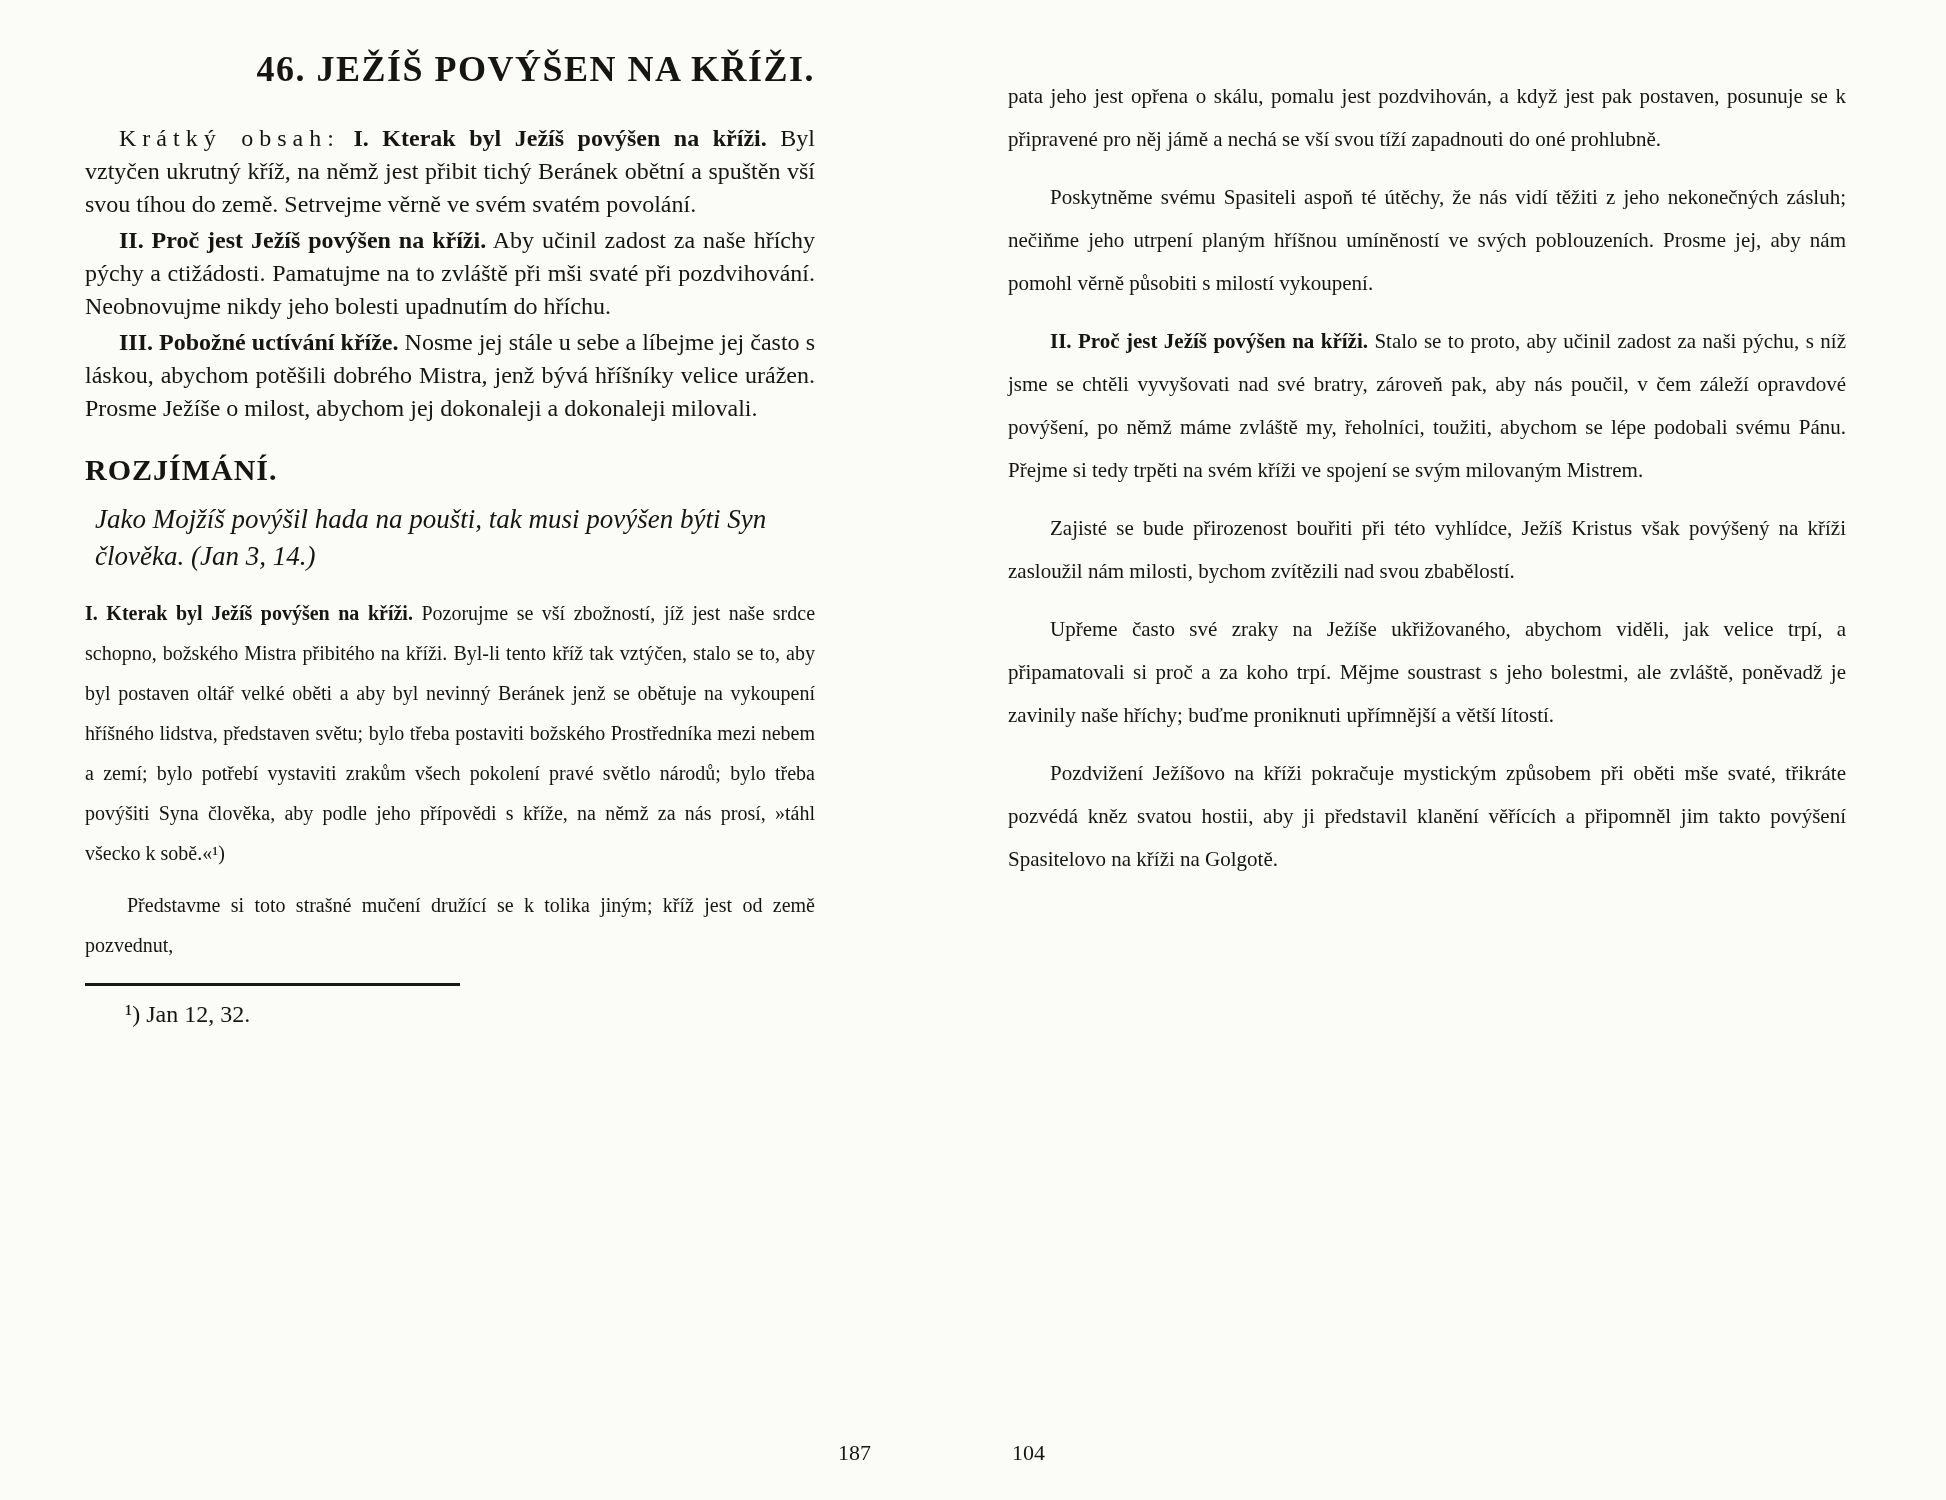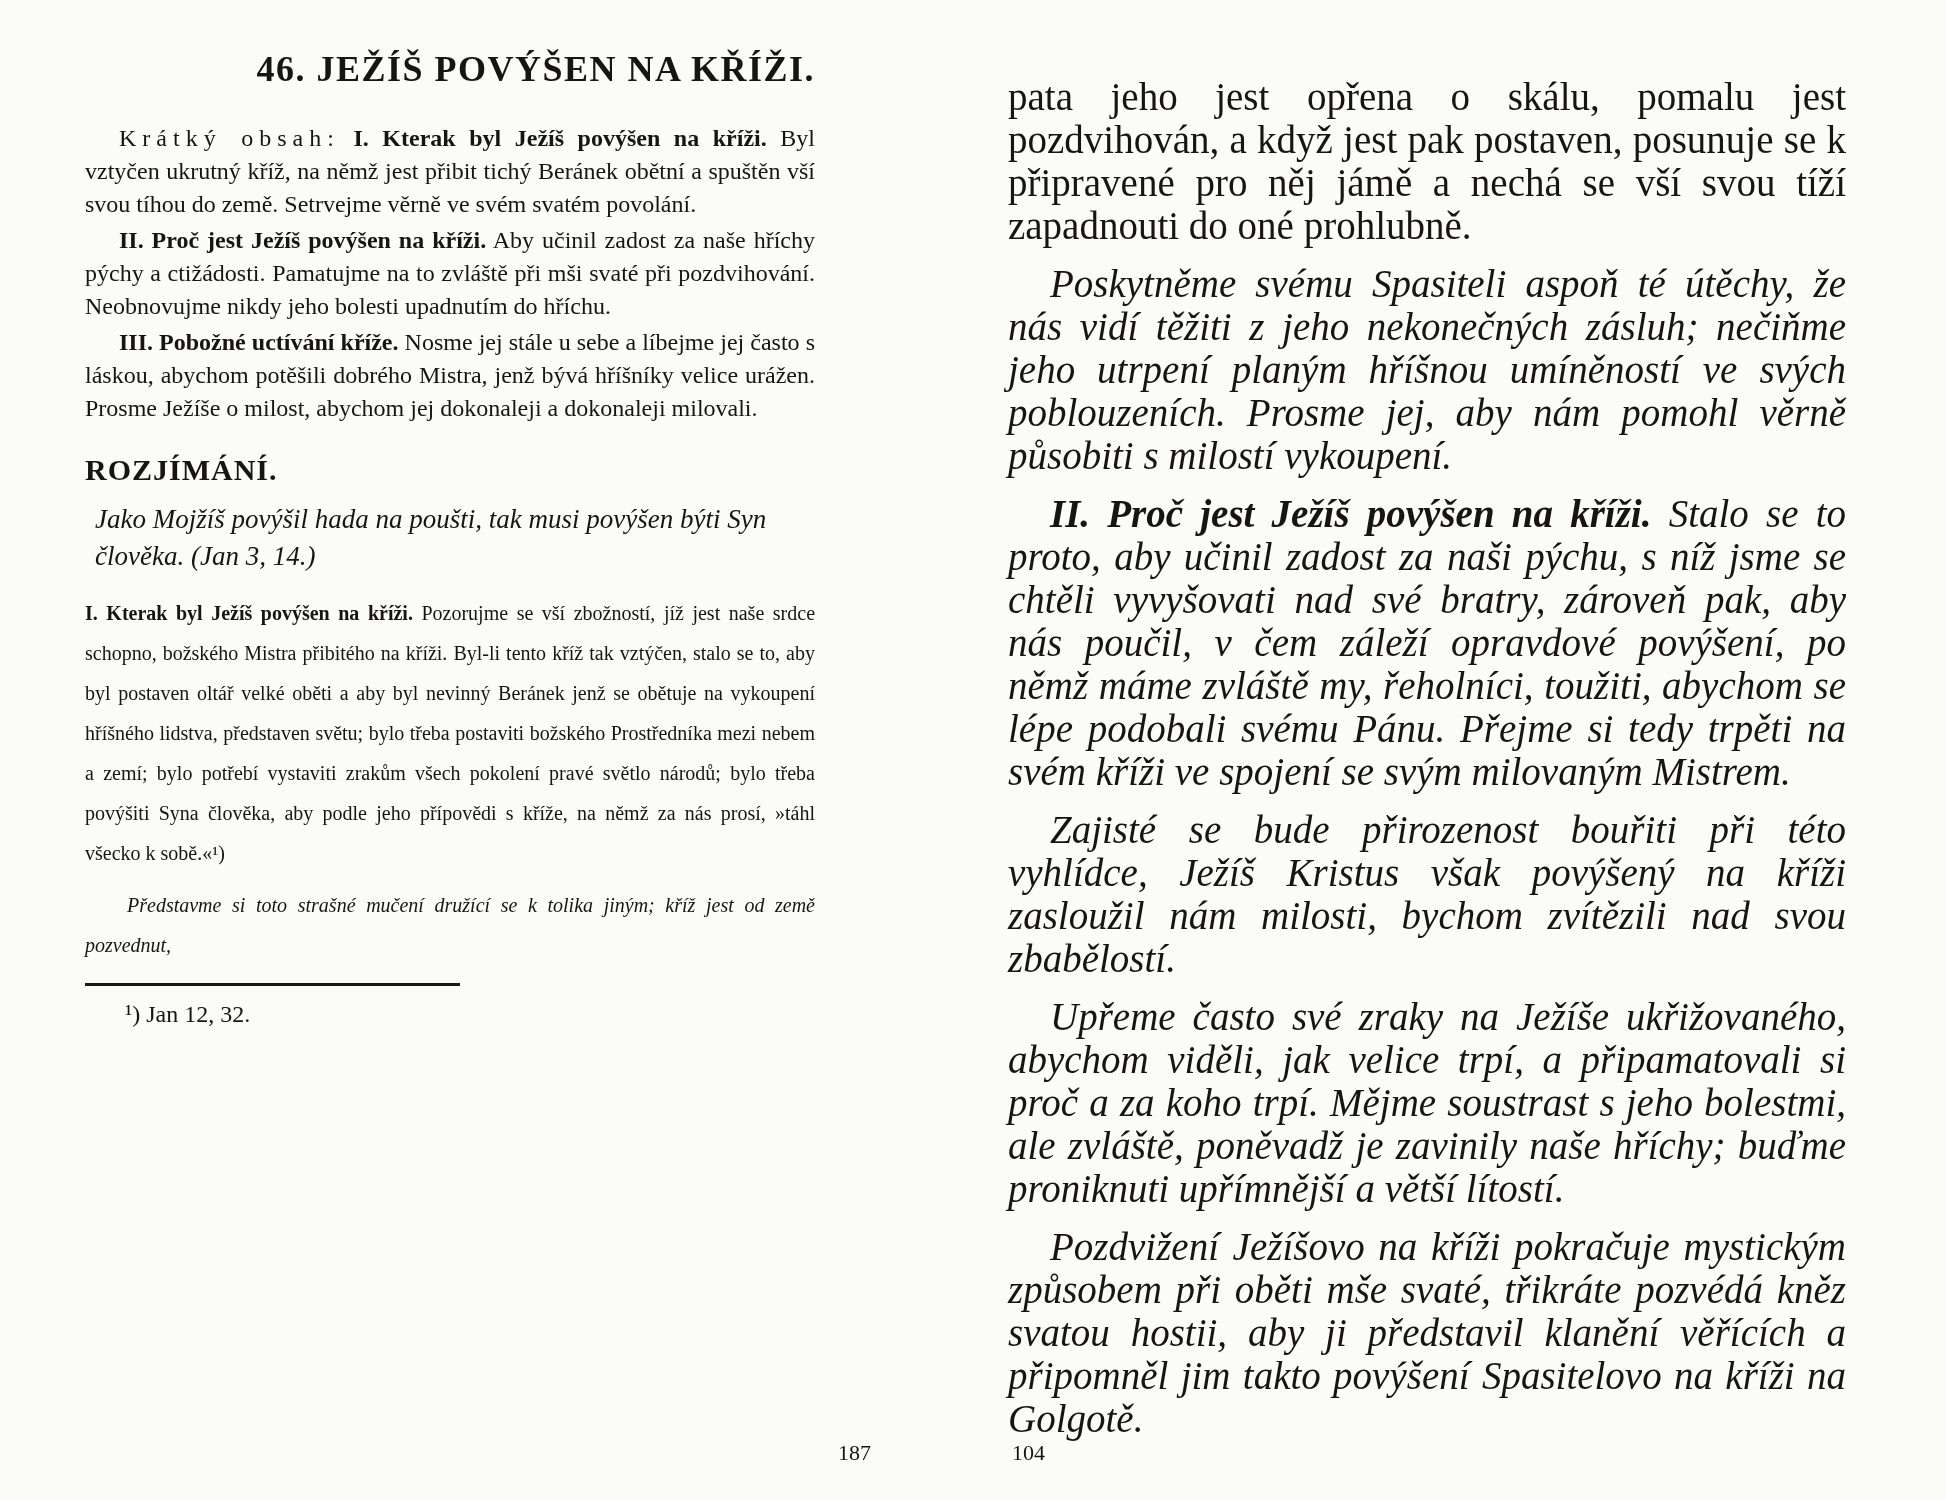--- a/index.html
+++ b/index.html
@@ -61,27 +61,26 @@
     line-height: 37px;
     margin: 0 10px 18px 10px;
   }
   .body-par {
     font-size: 20px;
     line-height: 40px;
     text-align: justify;
     margin: 0 0 12px 0;
   }
   .page-right .body-par {
-    font-size: 39px;
+    font-size: 21px;
     line-height: 43px;
     margin: 0 0 15px 0;
   }
   .indent {
     text-indent: 42px;
-    font-style: italic;
   }
   .body-par b {
     font-weight: 700;
   }
   .footnote-rule {
     width: 375px;
     height: 0;
     border: none;
     border-top: 3px solid #1b1915;
     margin: 18px 0 12px 0;

